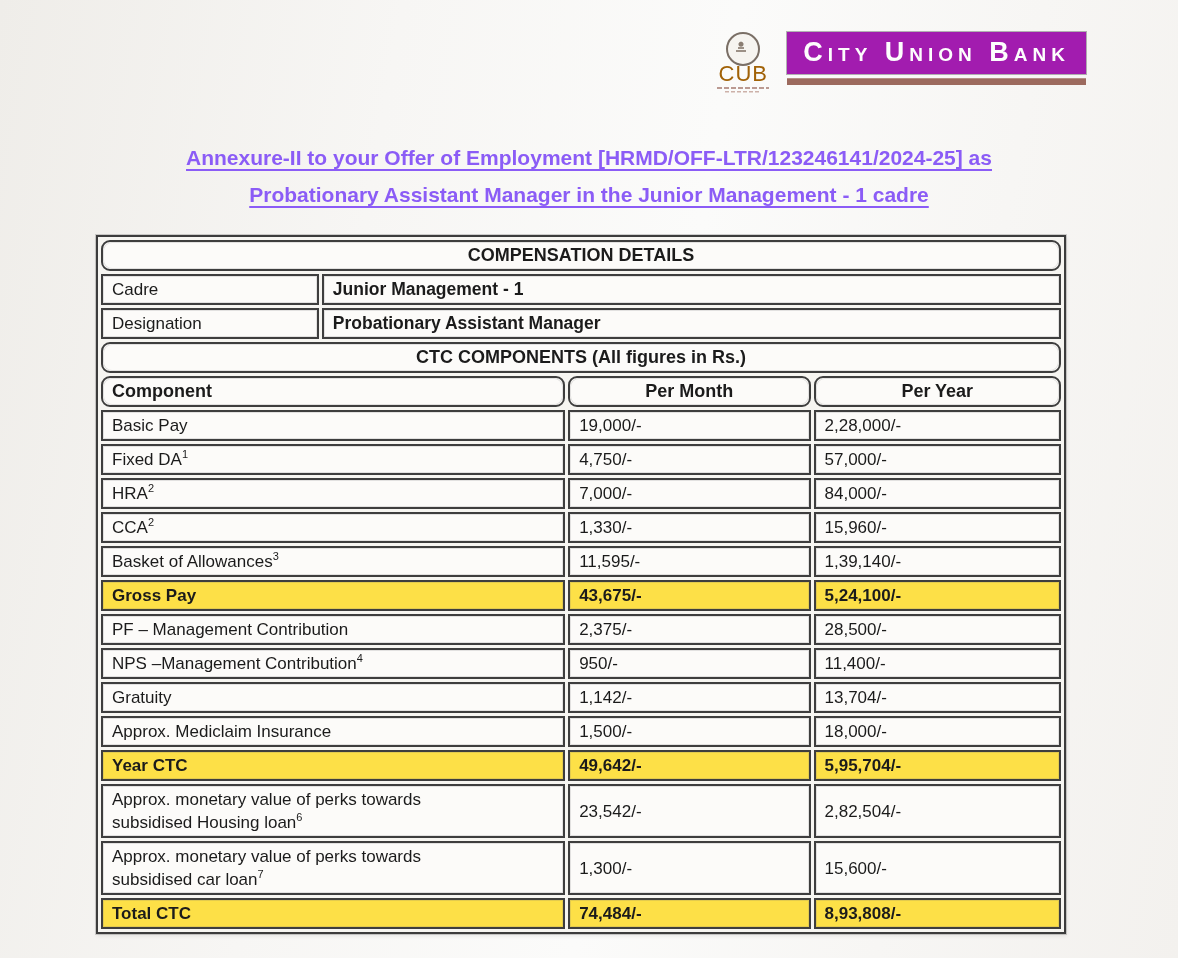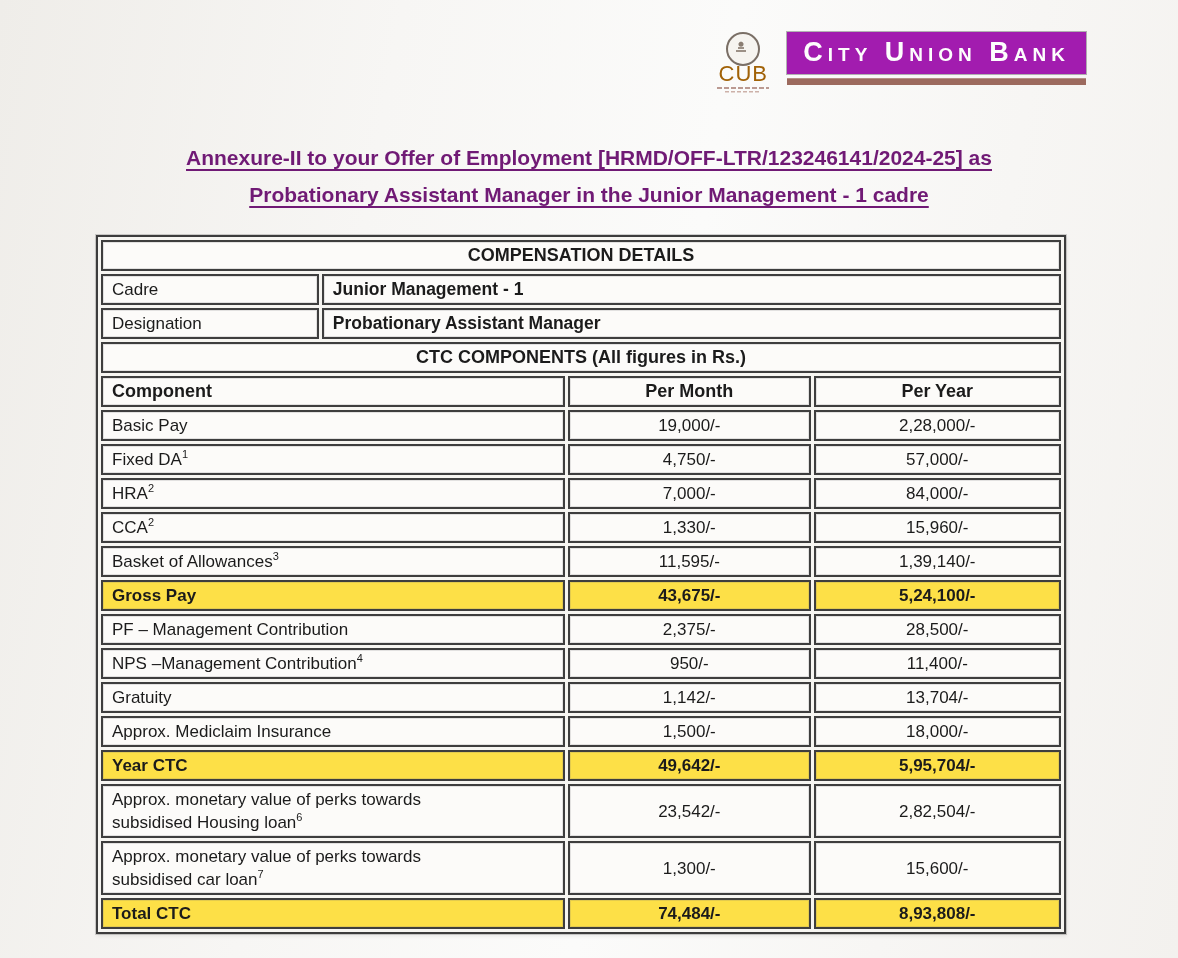--- a/index.html
+++ b/index.html
@@ -37,40 +37,40 @@
     padding:7px 16px 8px;
     font-variant:small-caps;font-weight:bold;font-size:27px;line-height:27px;
     letter-spacing:5px;white-space:nowrap;
     box-shadow:0 0 0 1px rgba(44,44,49,.35);
     text-align:right;
   }
   .bank-bar{height:7px;background:#9c6a5e;margin-top:4px;box-shadow:inset 0 1px 0 rgba(255,255,255,.25);}
 
   
   .title{position:absolute;top:139px;left:0;width:100%;text-align:center;
-    font-weight:bold;font-size:21px;line-height:37px;color:#701a75;}
+    font-weight:bold;font-size:21px;line-height:37px;color:#8b5cf6;}
   .title .u{text-decoration:underline;text-decoration-thickness:2px;text-underline-offset:4px;}
 
   
   .table-wrap{
     position:absolute;top:235px;left:96px;width:966px;
     border:2px solid #3c3c3c;background:#f6f5f1;
     box-shadow:0 0 0 1px rgba(80,80,80,.25), 1px 2px 4px rgba(0,0,0,.08);
   }
   table{width:100%;border-collapse:separate;border-spacing:3px;}
   td{
     border:2px solid #3e3e3e;background:#fcfbf9;
     padding:2px 9px;font-size:17px;line-height:23px;vertical-align:middle;
     box-shadow:inset 0 0 0 1px rgba(110,110,110,.18);
     color:#1b1b1b;
   }
-  td.hdr{font-weight:bold;font-size:18px;}
+  td.hdr{font-weight:bold;font-size:18px;border-radius:9px;}
   td.center{text-align:center;}
   td.val{font-weight:bold;font-size:17.5px;}
-  td.num{text-align:center;}
+  td.num{}
   td.em{background:#fde047;font-weight:bold;}
   sup{font-size:11px;line-height:0;}
   .line{display:block;}
 </style>
 </head>
 <body>
 
 <div class="page">
 
   <div class="logo-row">

